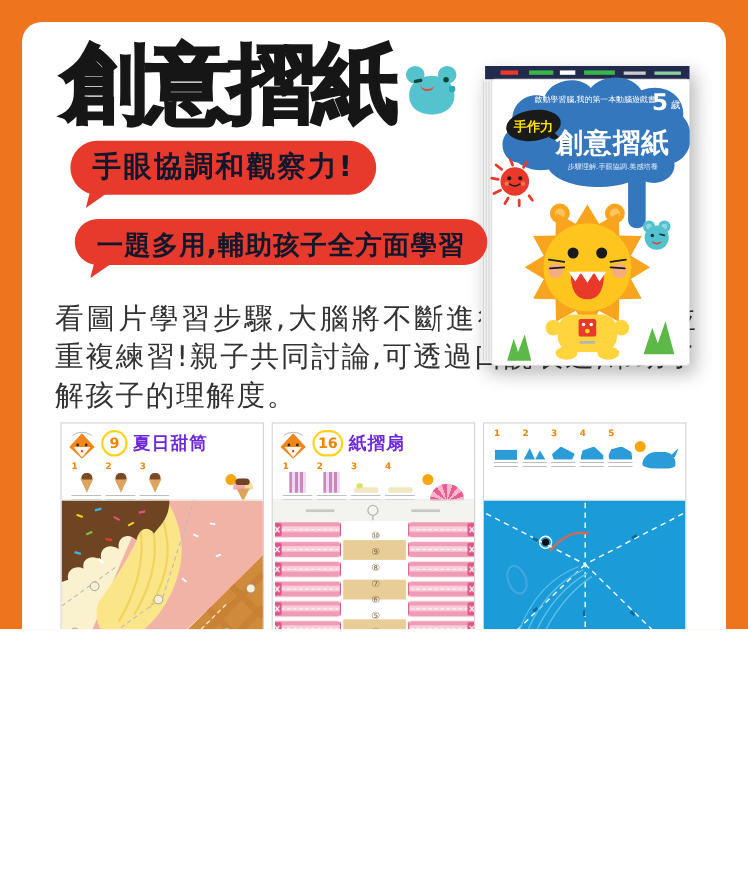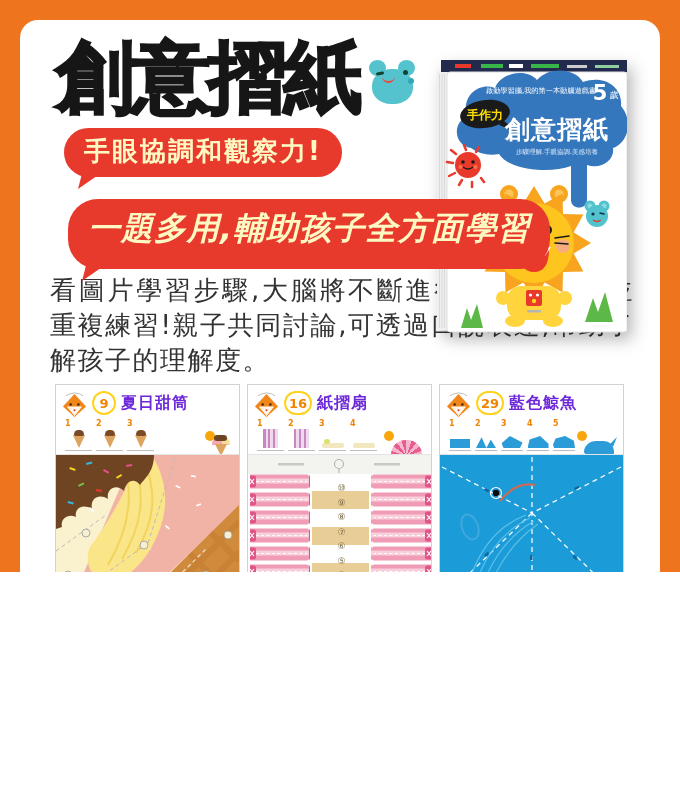--- a/index.html
+++ b/index.html
@@ -18,26 +18,26 @@
   .mouse .ear.l { left:1px; } .mouse .ear.r { right:3px; }
   .mouse .head { position:absolute; bottom:0; left:4px; width:41px; height:35px;
                  background:#55C3CE; border-radius:48% 48% 46% 46%; }
   .mouse .wink { position:absolute; left:8px; top:12px; width:8px; height:2.5px; background:#143; transform:rotate(-12deg); border-radius:2px;}
   .mouse .eye  { position:absolute; right:10px; top:10px; width:5px; height:5px; background:#143; border-radius:50%; }
   .mouse .smile{ position:absolute; left:14px; top:14px; width:13px; height:9px;
                  border:2.5px solid #E8493B; border-top:none; border-left:none; border-right:none; border-radius:0 0 8px 8px; }
   .mouse .blush{ position:absolute; right:4px; top:18px; width:6px; height:6px; background:#2FA9B8; border-radius:50%; }
 
   
-  .badge { display:inline-block; position:relative; background:#E8392D; color:#fef9c3;
+  .badge { display:inline-block; position:relative; background:#E8392D; color:#0f172a;
            font-weight:bold; border-radius:30px; z-index:2; }
   .badge::after { content:""; position:absolute; left:14px; bottom:-12px; width:26px; height:18px;
                   background:#E8392D; clip-path:polygon(0 100%,18% 0,100% 0); }
   .badge1 { font-size:26px; padding:6px 20px 8px; margin:8px 0 0 44px; letter-spacing:2px; }
-  .badge2 { font-size:32px; padding:8px 20px 18px; letter-spacing:1px;font-style:italic; }
+  .badge2 { font-size:24px; padding:8px 20px 2px; letter-spacing:1px; }
 
   
   .para { color:#333; font-size:26px; line-height:35px; letter-spacing:1.5px; text-align:justify; }
   .p1 { margin:10px 0 0 30px; width:396px; }
   .p2 { margin:10px 26px 0 30px; }
 
   
   .badge-row { position:relative; margin:22px 0 0 48px; height:64px; }
   .bubble { position:absolute; right:34px; top:-14px; width:128px; height:76px; background:#1E1511;
             border-radius:54% 46% 58% 42% / 58% 64% 36% 42%;
@@ -441,32 +441,20 @@
             <rect x="63" y="19" width="59" height="162" fill="url(#tanrow)"></rect>
             <line x1="63" y1="19" x2="63" y2="181" stroke="#FFFFFF" stroke-width="2"></line>
             <line x1="122" y1="19" x2="122" y2="181" stroke="#FFFFFF" stroke-width="2"></line>
           </svg>
           <div class="fan-nums">⑩⑨⑧⑦⑥⑤④③②①</div>
         </div>
       </div>
 
       <div class="card">
         <div class="card-header">
-          <div class="header-top">
-            <svg class="mascot" viewBox="0 0 26 28">
-              <path d="M4,6 Q13,0 22,6" stroke="#BBB" fill="none" stroke-width="1"></path>
-              <polygon points="13,4 25,17 13,28 1,17" fill="#F08519"></polygon>
-              <polygon points="5,17 21,17 13,27" fill="#FFF6EC"></polygon>
-              <circle cx="9" cy="15" r="1.3" fill="#3A2A1A"></circle>
-                <circle cx="17" cy="15" r="1.3" fill="#3A2A1A"></circle>
-              <circle cx="13" cy="21" r="1.1" fill="#E8392B"></circle>
-            </svg>
-            <span class="num-ring">29</span>
-            <span class="card-title">藍色鯨魚</span>
-          </div>
           <div class="steps">
             <div class="step">
               <span class="stepnum">1</span>
               <div class="fig">
                   <div class="w w1"></div>
                 </div>
                 <div class="cap" style="width:22px"></div>
             </div>
             <div class="step">
               <span class="stepnum">2</span>

